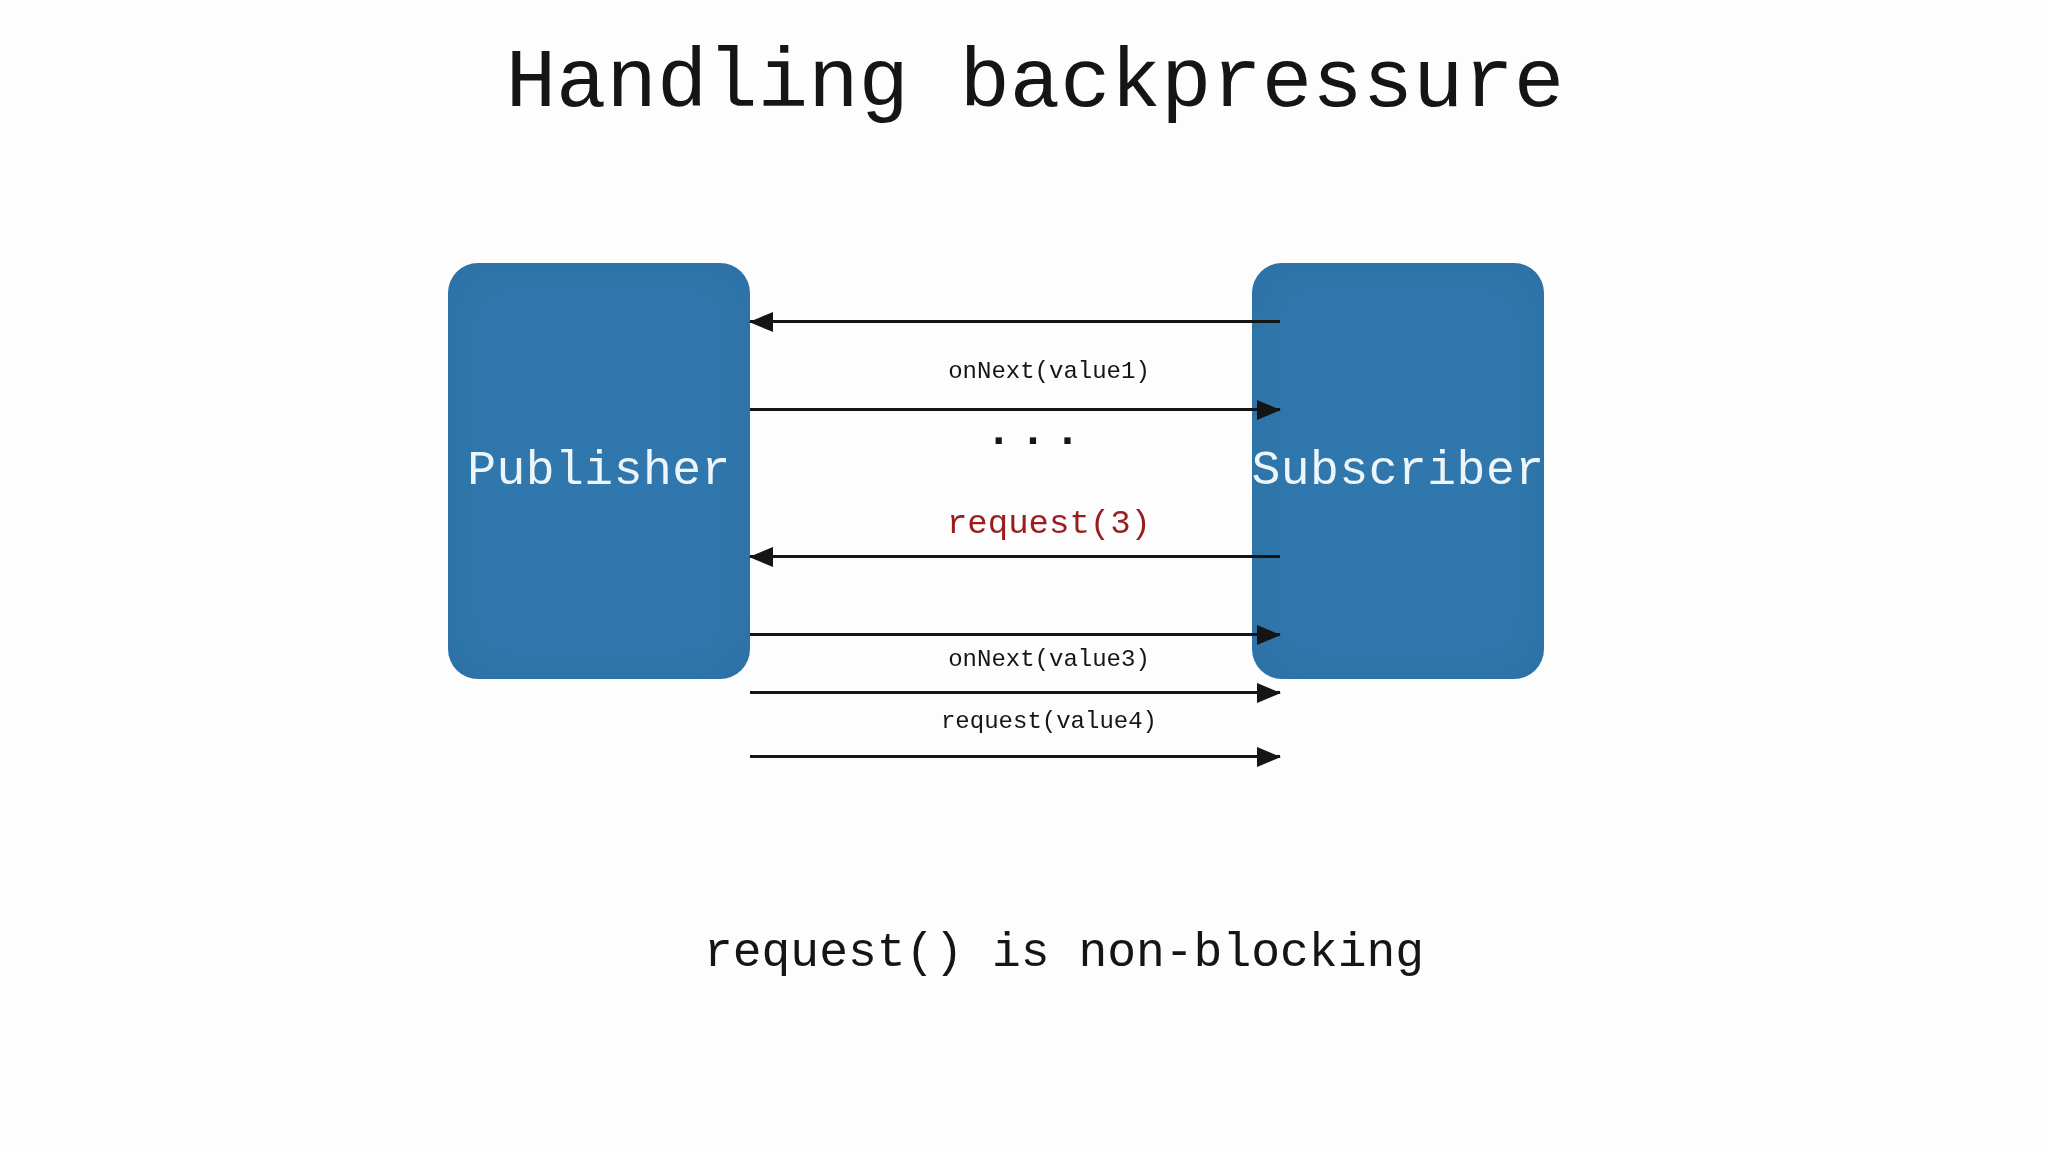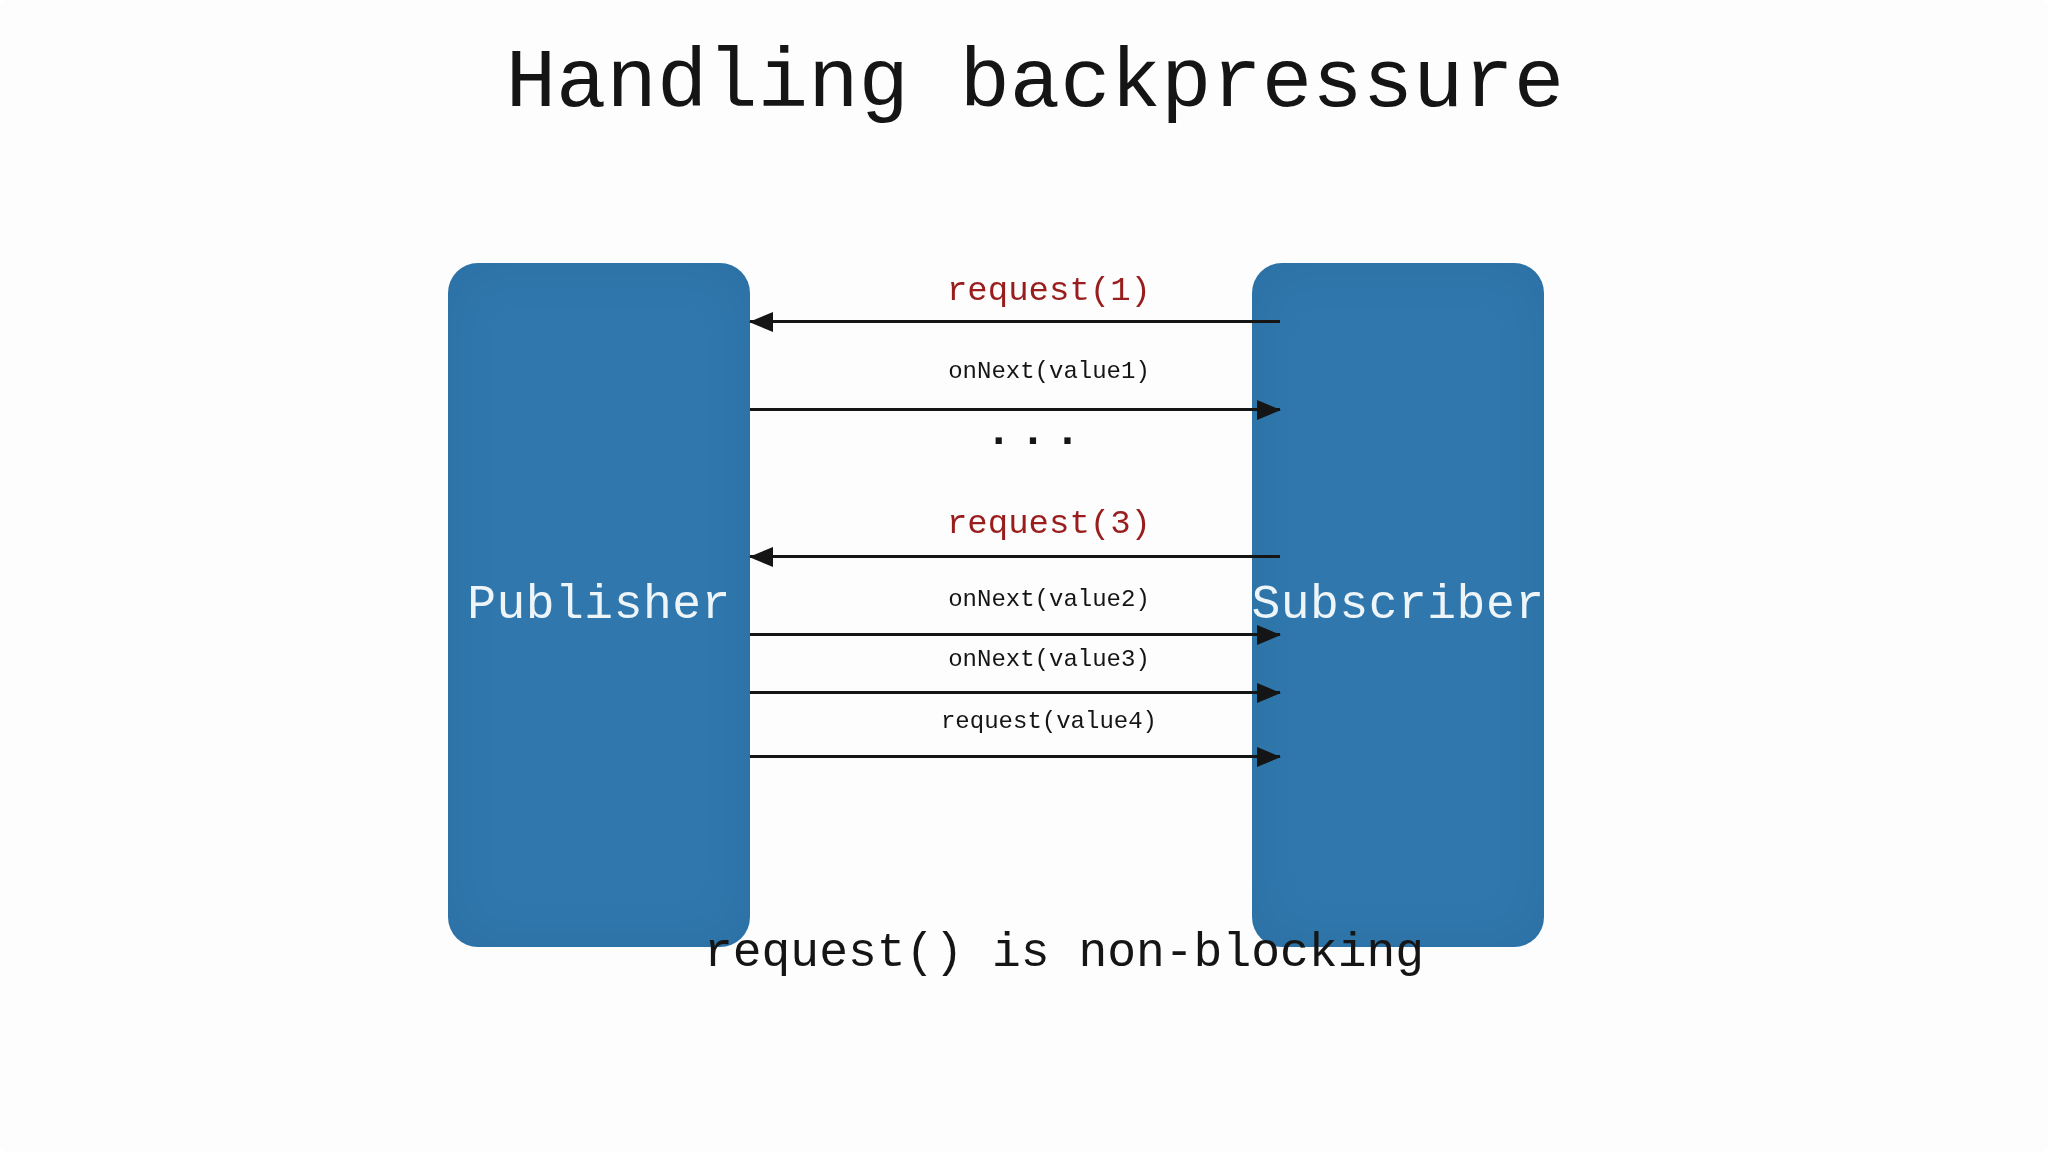--- a/index.html
+++ b/index.html
@@ -30,21 +30,21 @@
     letter-spacing: 0px;
     line-height: 1.1;
     color: var(--ink, #151515);
     transform: translateX(11px);
   }
 
   
   .actor-box {
     position: absolute;
     top: 263px;
-    height: 684px;
+    height: 416px;
     background: var(--box-blue, #2f77ad);
     border-radius: 30px;
     display: flex;
     align-items: center;
     justify-content: center;
     box-shadow: inset 0 0 60px rgba(0,0,0,0.06);
   }
   .actor-box .actor-label {
     color: var(--box-text, #eef5f9);
     font-size: 48px;
@@ -134,32 +134,30 @@
   <div class="title">Handling backpressure</div>
 
   <div class="actor-box publisher">
     <span class="actor-label">Publisher</span>
   </div>
 
   <div class="actor-box subscriber">
     <span class="actor-label">Subscriber</span>
   </div>
 
-  <div class="msg-label request" style="top: 272px;">request(1)</div>
   <div class="arrow left" style="top: 320px;"></div>
 
   <div class="msg-label" style="top: 358px;">onNext(value1)</div>
   <div class="arrow right" style="top: 408px;"></div>
 
   <div class="ellipsis">...</div>
 
   <div class="msg-label request" style="top: 505px;">request(3)</div>
   <div class="arrow left" style="top: 555px;"></div>
 
-  <div class="msg-label" style="top: 586px;">onNext(value2)</div>
   <div class="arrow right" style="top: 633px;"></div>
 
   <div class="msg-label" style="top: 646px;">onNext(value3)</div>
   <div class="arrow right" style="top: 691px;"></div>
 
   <div class="msg-label" style="top: 708px;">request(value4)</div>
   <div class="arrow right" style="top: 755px;"></div>
 
   <div class="caption">request() is non-blocking</div>
 

